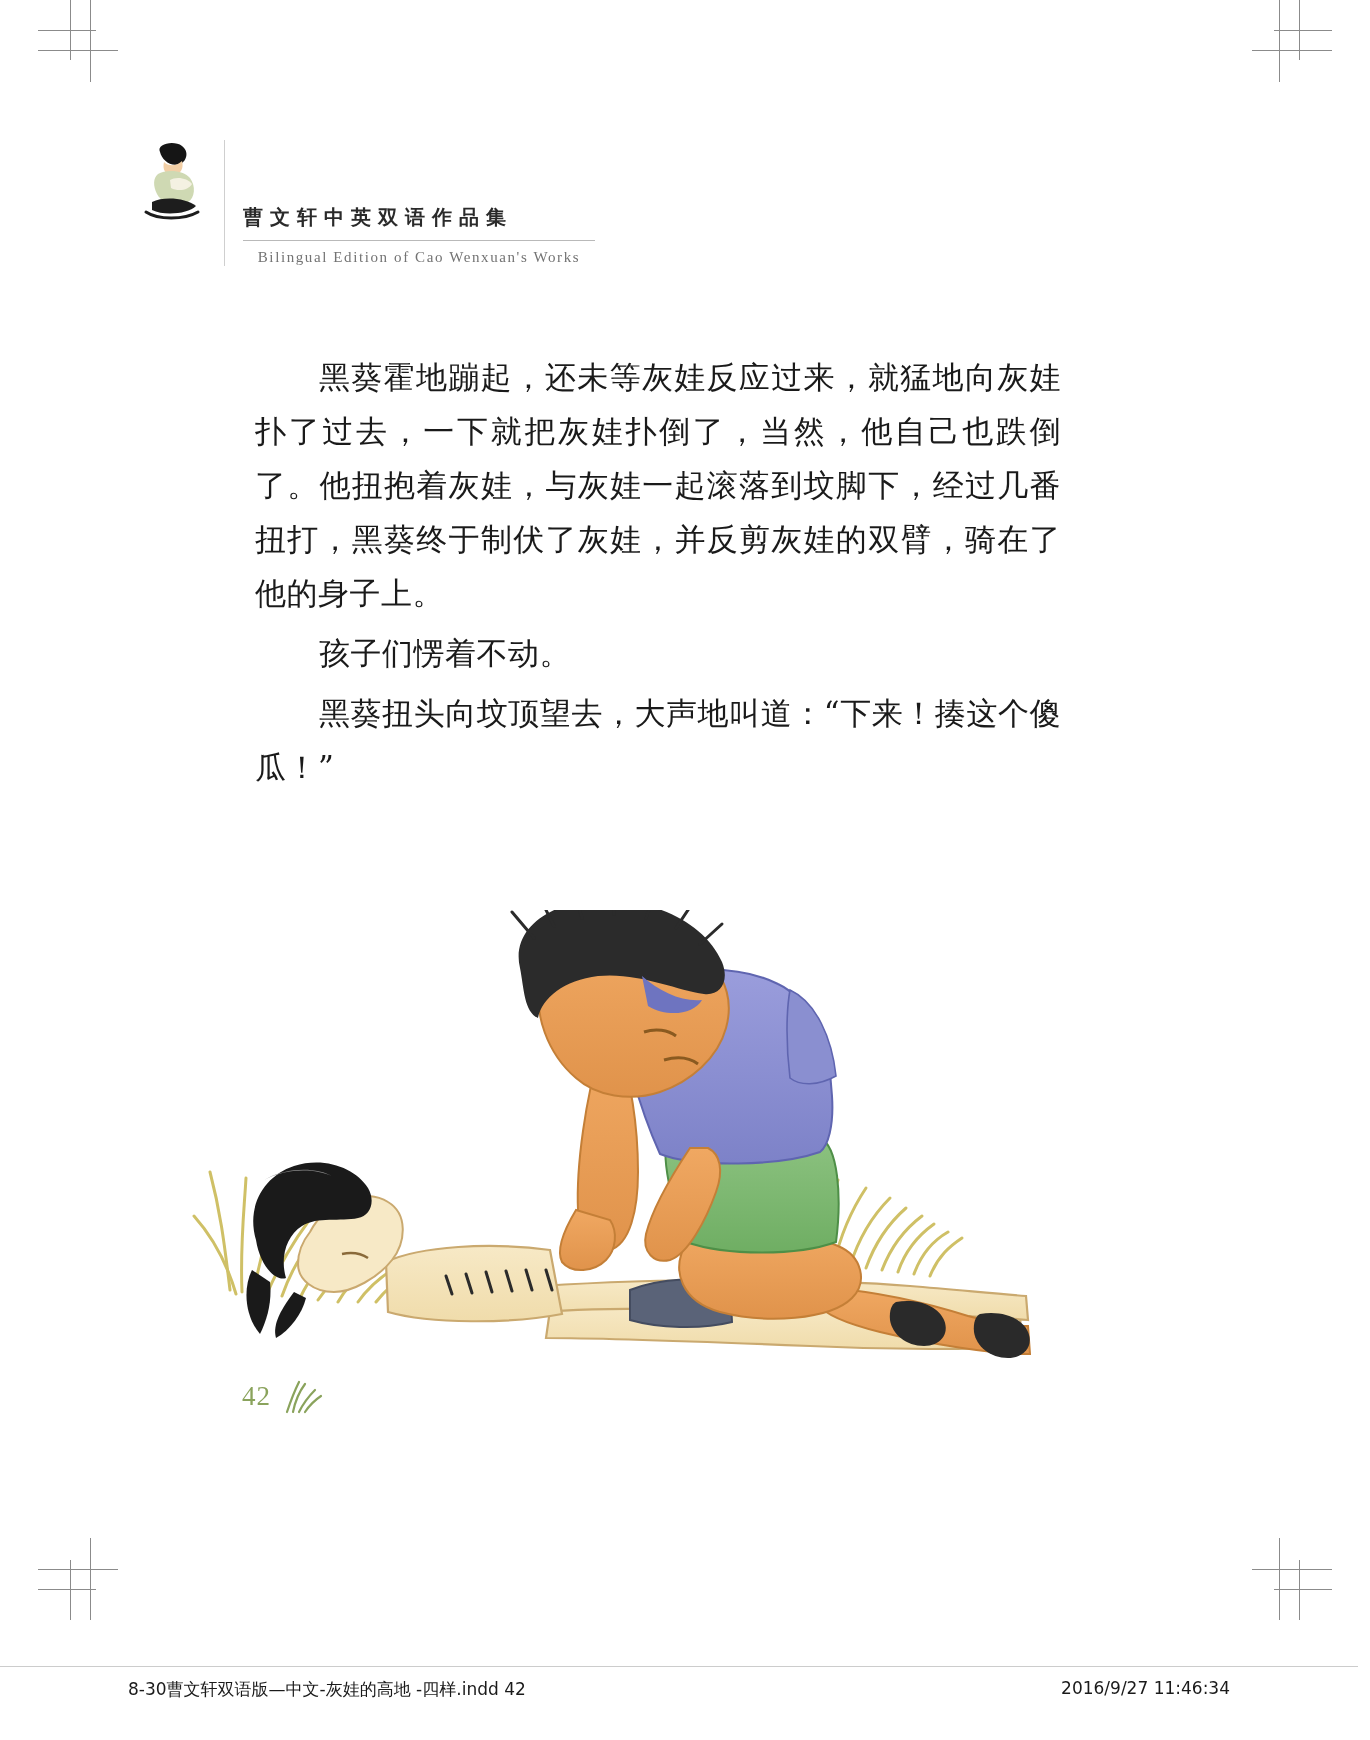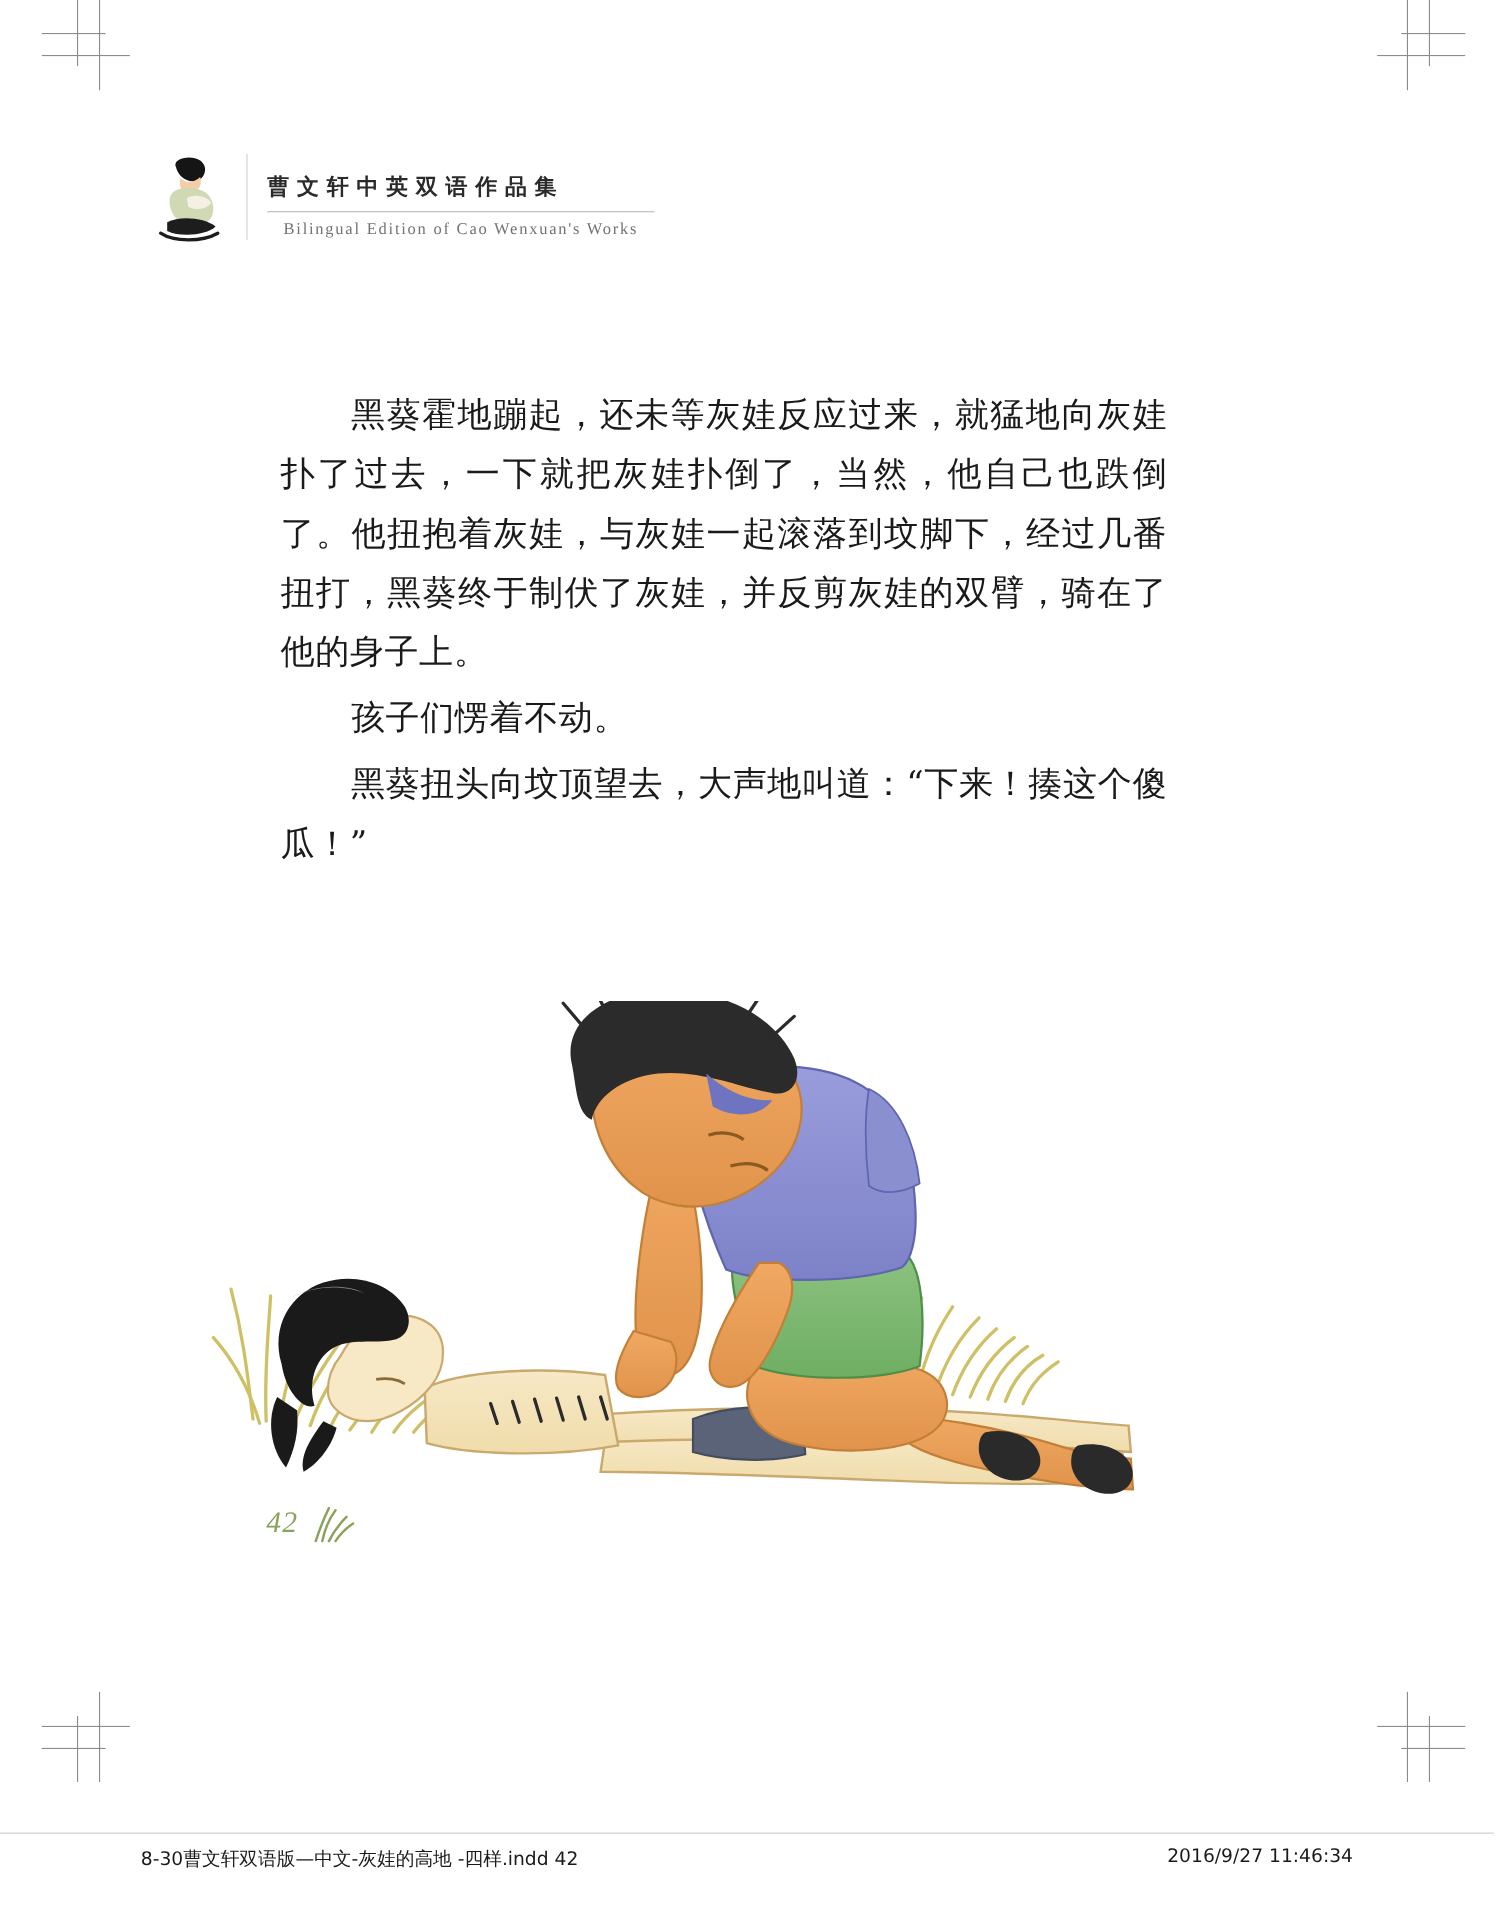--- a/index.html
+++ b/index.html
@@ -85,20 +85,21 @@
     border-left: 1px solid #cfcfcf;
     padding-top: 16px;
   }
   .runhead-cn {
     font-family: "DejaVu Serif", serif;
     font-size: 20px;
     letter-spacing: 7px;
     color: #2a2a2a;
     font-weight: bold;
     white-space: nowrap;
+    margin-top: 48px;
   }
   .runhead-rule {
     height: 1px;
     background: #b9b9b9;
     margin: 9px 0 8px 0;
     width: 352px;
   }
   .runhead-en {
     font-family: "Liberation Serif", serif;
     font-size: 15px;
@@ -133,24 +134,23 @@
     top: 910px;
     width: 920px;
     height: 560px;
   }
   .illus svg { display: block; }
 
   
   .folio {
     position: absolute;
     left: 242px;
-    bottom: 338px;
+    bottom: 328px;
     display: flex;
-    align-items: flex-start;
-    font-style: italic;
+    align-items: center;
   }
   .folio-num {
     font-family: "Liberation Serif", serif;
     font-size: 27px;
     color: #8aa35c;
     letter-spacing: 1px;
   }
   .folio-leaf {
     margin-left: 10px;
     margin-bottom: -6px;

